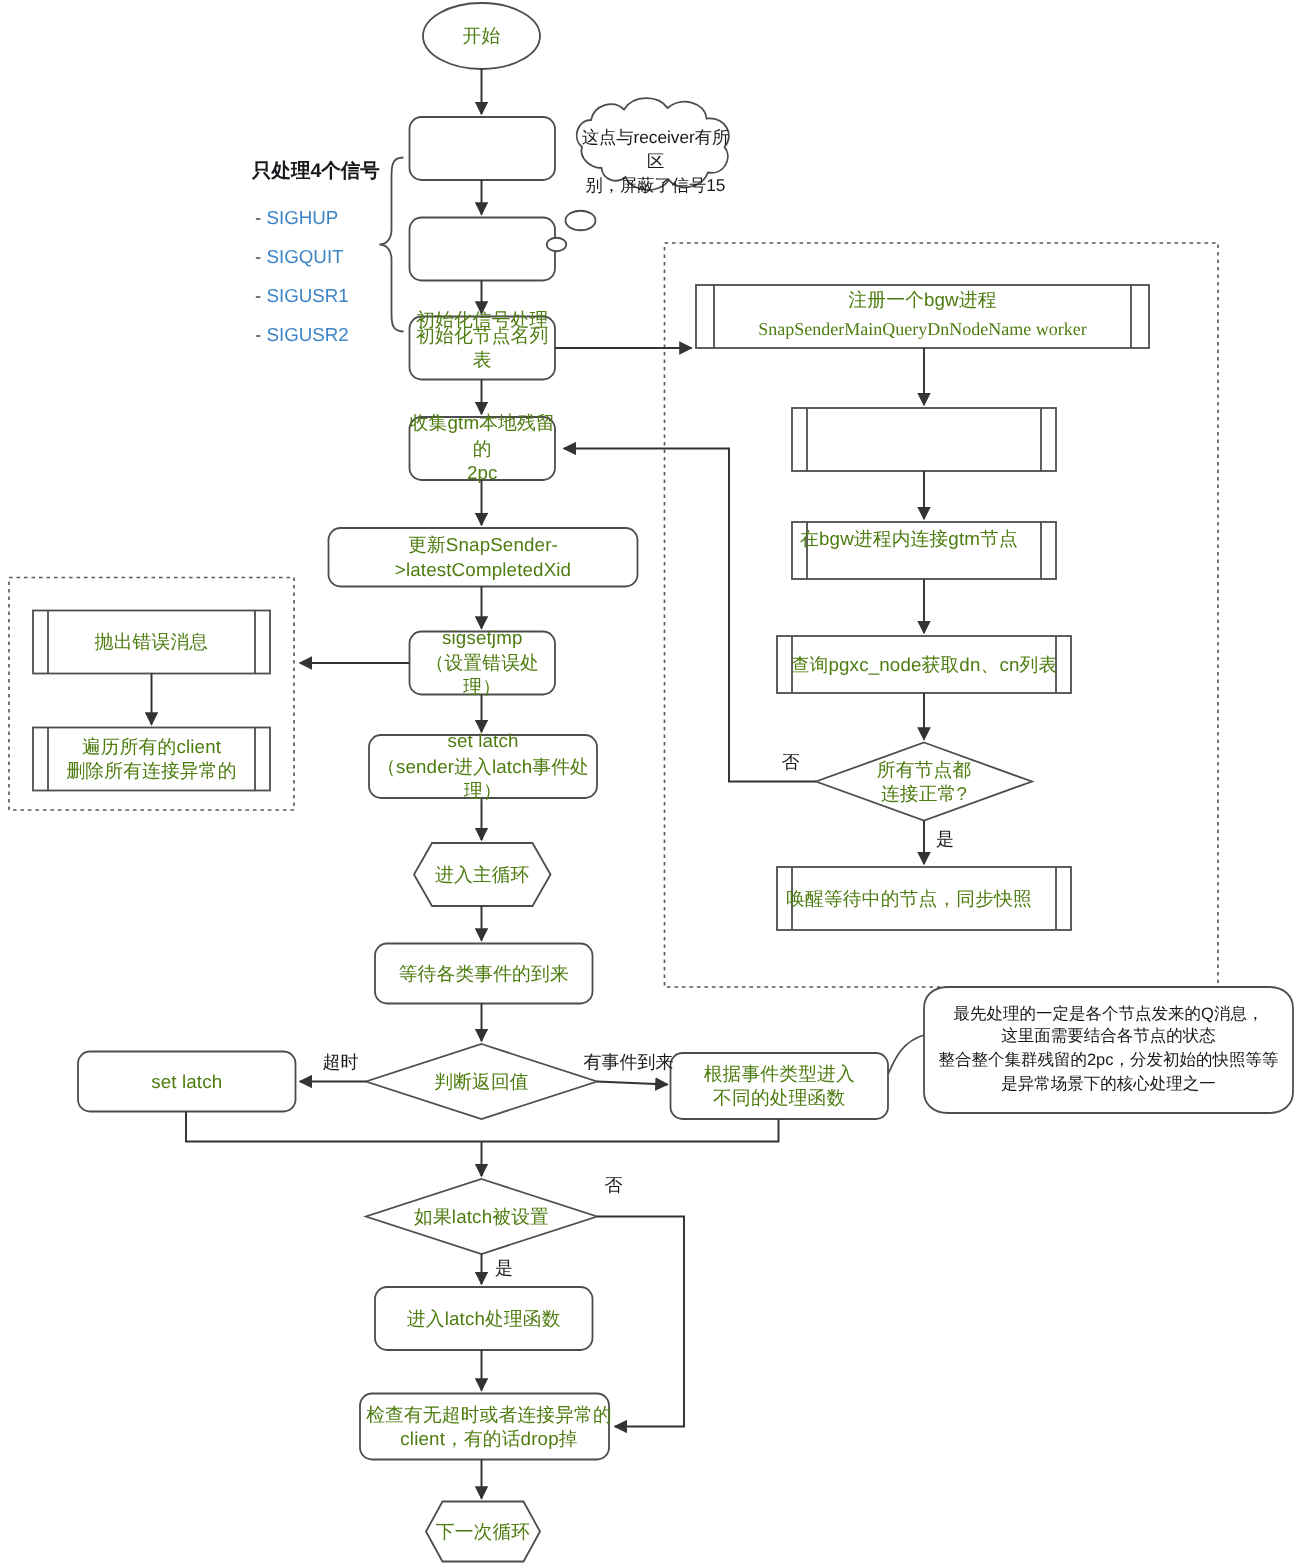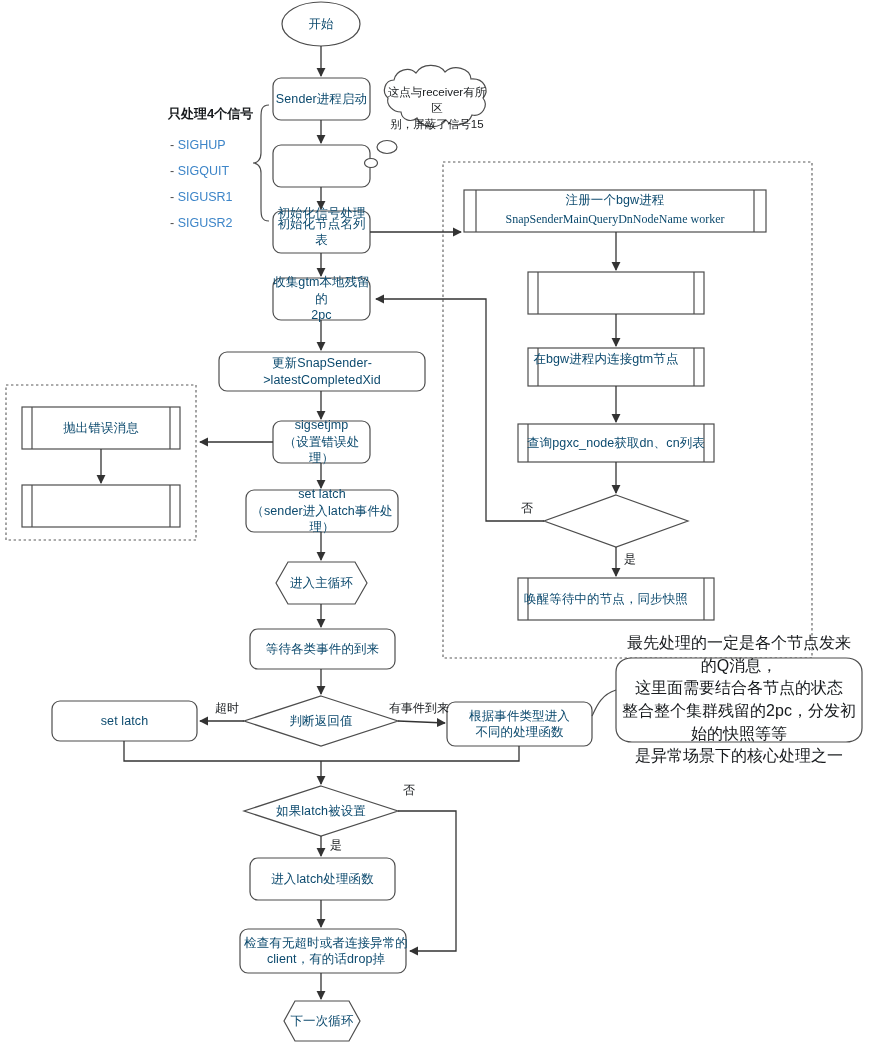--- a/index.html
+++ b/index.html
@@ -23,21 +23,21 @@
     top: 0;
     width: 873px;
     height: 1043px;
   }
   .lbl {
     position: absolute;
     display: flex;
     align-items: center;
     justify-content: center;
     text-align: center;
-    color: #0c4a6e;
+    color: #4d7c0f;
     font-size: 12.5px;
     line-height: 1.32;
     white-space: pre-line;
     pointer-events: none;
     letter-spacing: .1px;
   }
   .lbl.mono {
     font-family: Liberation Serif, serif;
     font-size: 12px;
     letter-spacing: 0;
@@ -49,21 +49,21 @@
     white-space: nowrap;
     pointer-events: none;
   }
   .note-lbl {
     position: absolute;
     display: flex;
     align-items: center;
     justify-content: center;
     text-align: center;
     color: #16191c;
-    font-size: 16px;
+    font-size: 11px;
     line-height: 1.42;
     white-space: pre-line;
     pointer-events: none;
   }
   .sig-title {
     position: absolute;
     font-size: 13px;
     font-weight: bold;
     color: #16191c;
     white-space: nowrap;
@@ -225,21 +225,20 @@
 
     <g fill="none" stroke="#333333" stroke-width="1.3">
       <path d="M 544 521 L 486 521 L 486 299 L 376 299" marker-end="url(#arrow)"></path>
       <path d="M 124 741 L 124 761 L 321 761"></path>
       <path d="M 519 746 L 519 761 L 321 761"></path>
       <path d="M 398 811 L 456 811 L 456 951 L 410 951" marker-end="url(#arrow)"></path>
     </g>
   </svg>
 
   <div class="lbl" style="left:282px; top:2px; width:78px; height:44px;">开始</div>
-  <div class="lbl" style="left:273px; top:78px; width:97px; height:42px;">Sender进程启动</div>
   <div class="lbl" style="left:273px; top:145px; width:97px; height:42px;margin-top:47px;">初始化信号处理</div>
   <div class="lbl" style="left:273px; top:211px; width:97px; height:42px;">初始化节点名列表</div>
   <div class="lbl" style="left:273px; top:278px; width:97px; height:42px;">收集gtm本地残留的
 2pc</div>
   <div class="lbl" style="left:219px; top:352px; width:206px; height:39px;">更新SnapSender-&gt;latestCompletedXid</div>
   <div class="lbl" style="left:273px; top:421px; width:97px; height:42px;">sigsetjmp
 （设置错误处理）</div>
   <div class="lbl" style="left:246px; top:490px; width:152px; height:42px;">set latch
 （sender进入latch事件处理）</div>
   <div class="lbl" style="left:276px; top:562px; width:91px; height:42px;">进入主循环</div>
@@ -248,25 +247,29 @@
   <div class="lbl" style="left:52px; top:701px; width:145px; height:40px;">set latch</div>
   <div class="lbl" style="left:447px; top:702px; width:145px; height:44px;">根据事件类型进入
 不同的处理函数</div>
   <div class="lbl" style="left:254px; top:790px; width:134px; height:42px;">如果latch被设置</div>
   <div class="lbl" style="left:250px; top:858px; width:145px; height:42px;">进入latch处理函数</div>
   <div class="lbl" style="left:240px; top:929px; width:172px; height:44px;">检查有无超时或者连接异常的
 client，有的话drop掉</div>
   <div class="lbl" style="left:284px; top:1001px; width:76px; height:40px;">下一次循环</div>
 
   <div class="lbl" style="left:22px; top:407px; width:158px; height:42px;">抛出错误消息</div>
+  <div class="lbl" style="left:22px; top:485px; width:158px; height:42px;">遍历所有的client
+删除所有连接异常的</div>
 
   <div class="lbl" style="left:464px; top:191px; width:302px; height:19px;">注册一个bgw进程</div>
   <div class="lbl mono" style="left:464px; top:210px; width:302px; height:20px;">SnapSenderMainQueryDnNodeName worker</div>
   <div class="lbl" style="left:528px; top:340px; width:156px; height:38px;">在bgw进程内连接gtm节点</div>
   <div class="lbl" style="left:518px; top:424px; width:196px; height:38px;">查询pgxc_node获取dn、cn列表</div>
+  <div class="lbl" style="left:560px; top:500px; width:112px; height:42px;">所有节点都
+连接正常?</div>
   <div class="lbl" style="left:518px; top:578px; width:176px; height:42px;">唤醒等待中的节点，同步快照</div>
 
   <div class="edge-lbl" style="left:521px; top:500px;">否</div>
   <div class="edge-lbl" style="left:624px; top:551px;">是</div>
   <div class="edge-lbl" style="left:215px; top:700px;">超时</div>
   <div class="edge-lbl" style="left:389px; top:700px;">有事件到来</div>
   <div class="edge-lbl" style="left:403px; top:782px;">否</div>
   <div class="edge-lbl" style="left:330px; top:837px;">是</div>
 
   <div class="note-lbl" style="left:385px; top:86px; width:104px; height:44px; font-size:11.5px;">这点与receiver有所区

